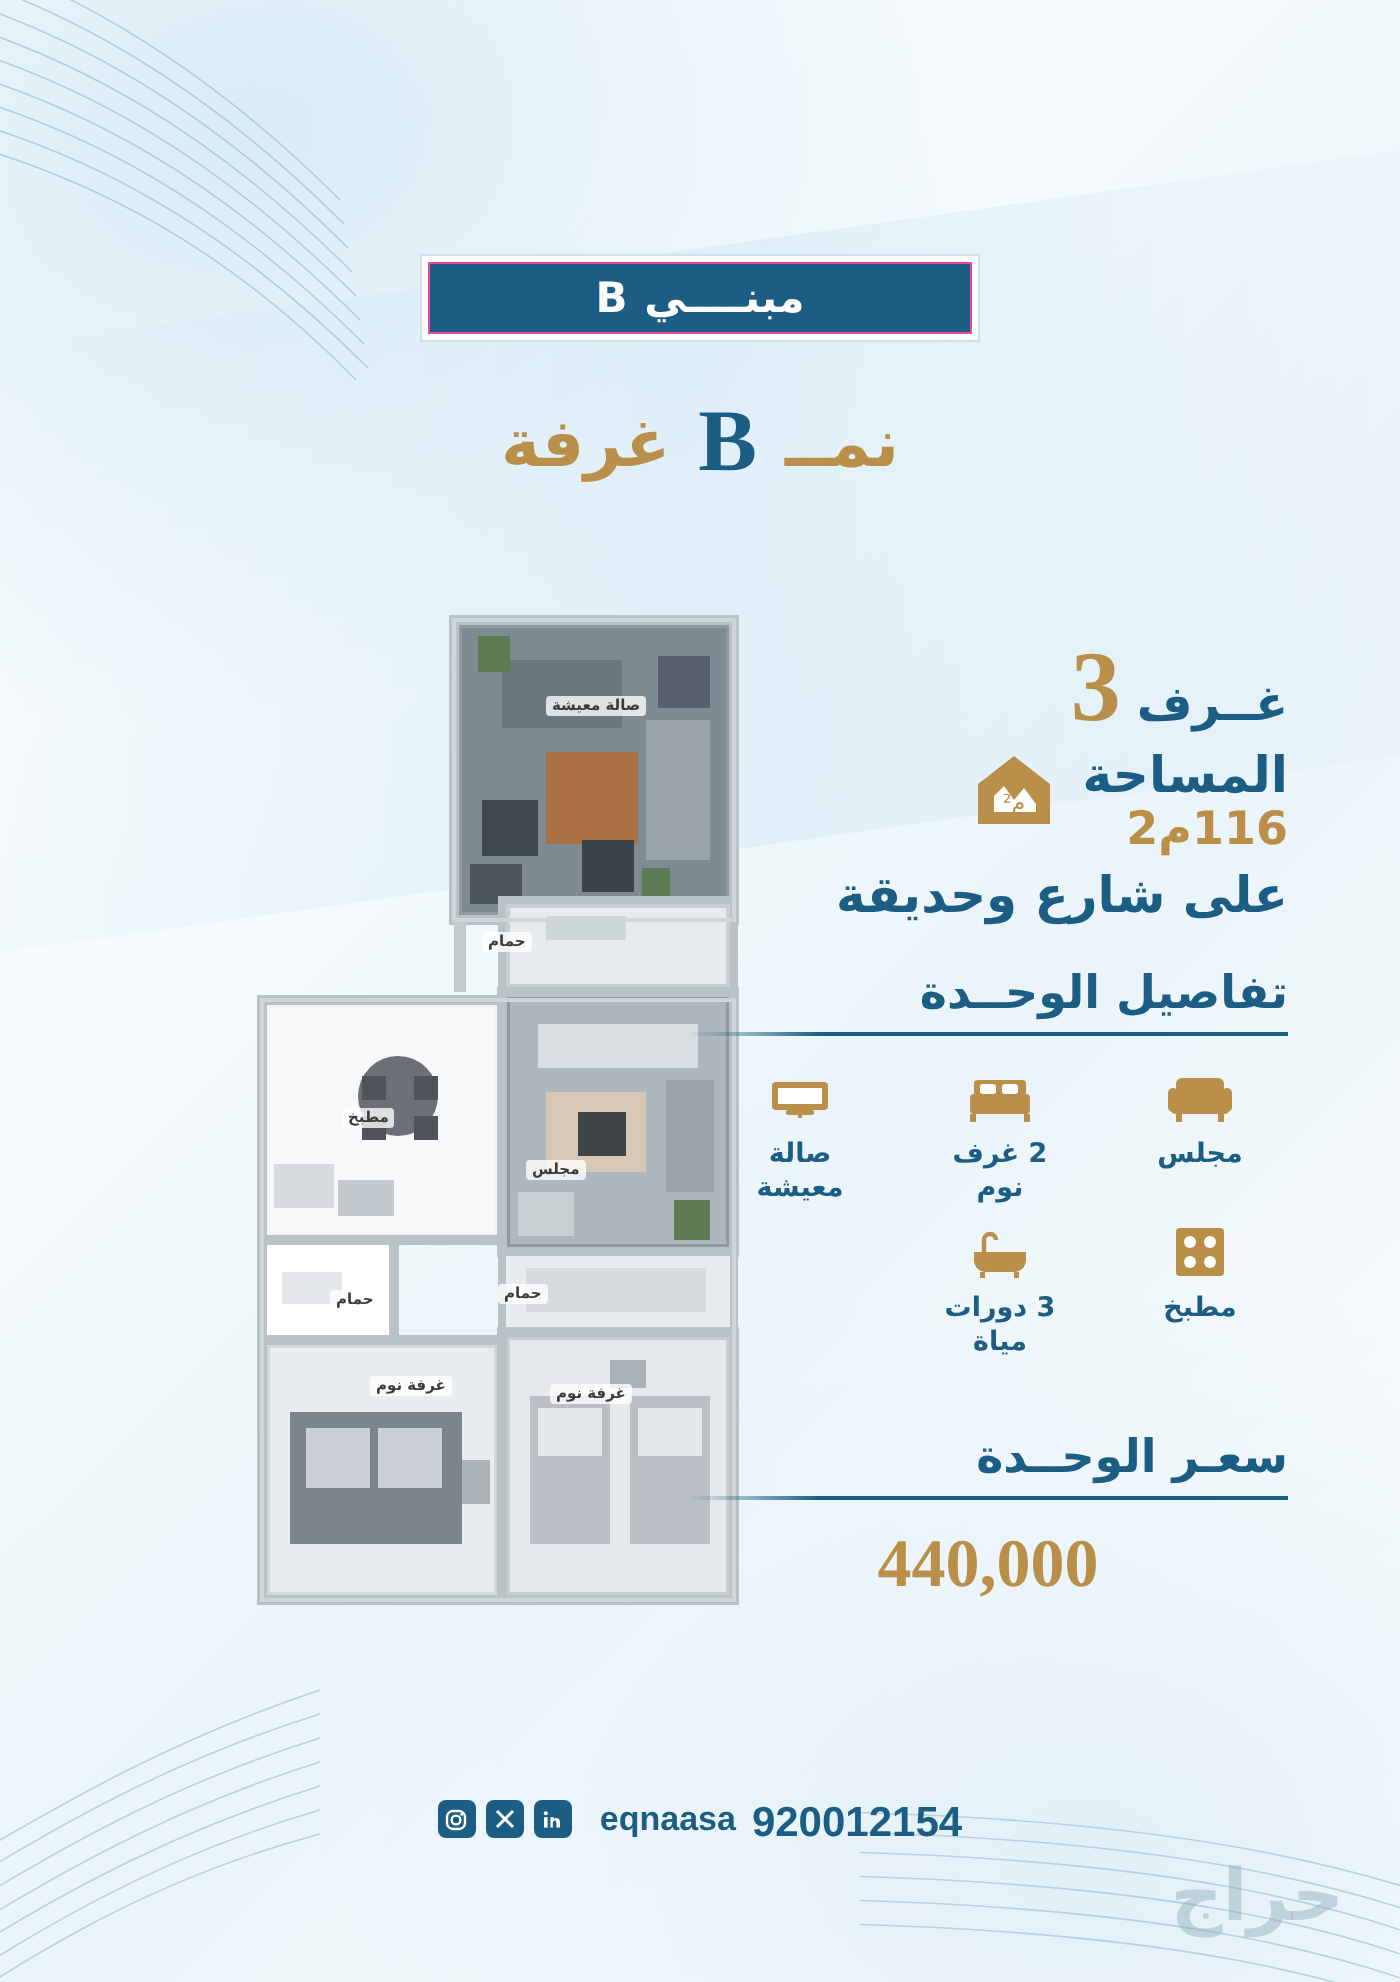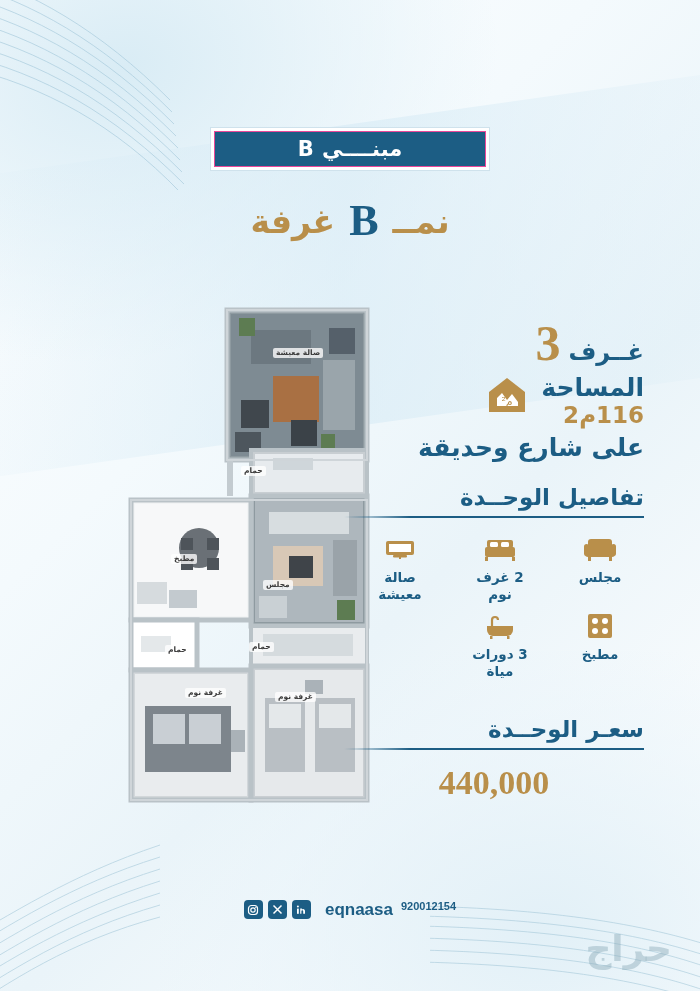--- a/index.html
+++ b/index.html
@@ -217,21 +217,21 @@
   }
   .handle {
     color: #1c5d84;
     font-size: 17px;
     font-weight: bold;
     margin-left: 6px;
     font-family: "Liberation Sans", sans-serif;
   }
   .phone {
     color: #1c5d84;
-    font-size: 11px;
+    font-size: 21px;
     font-weight: bold;
     font-family: "Liberation Sans", sans-serif;
   }
   .watermark {
     position: absolute;
     right: 28px; bottom: 22px;
     color: rgba(140,170,185,0.45);
     font-size: 36px;
     font-weight: bold;
     letter-spacing: 1px;

